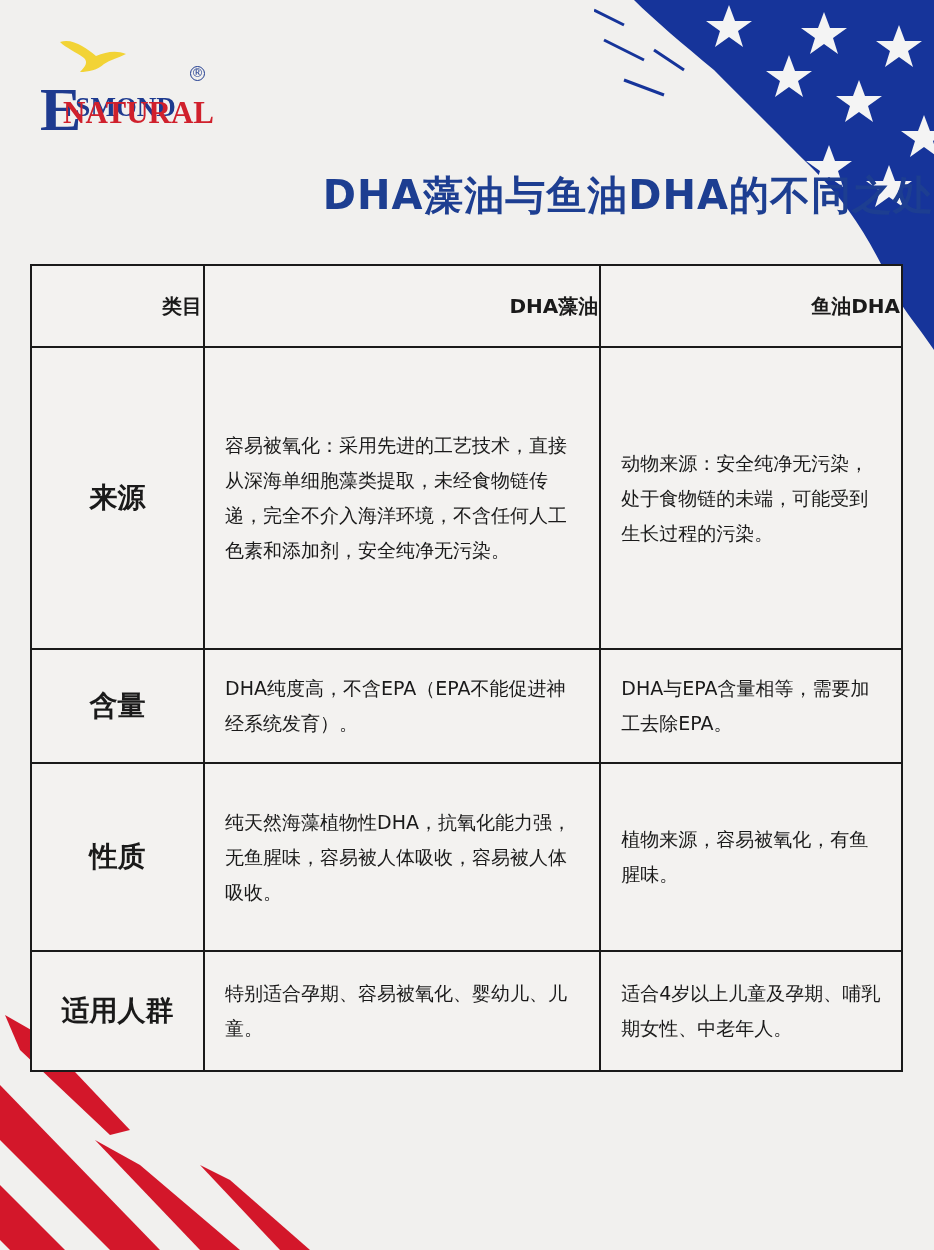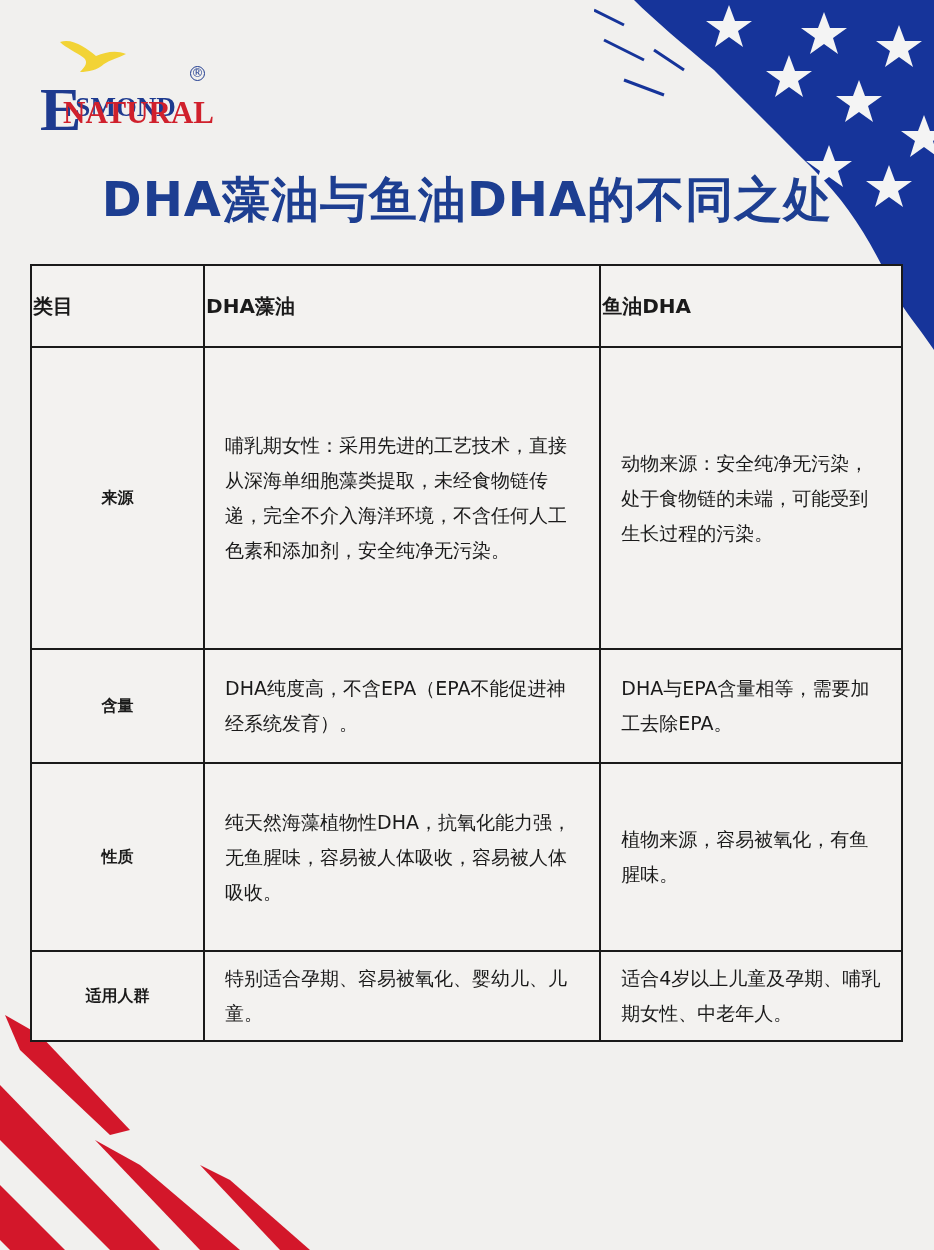--- a/index.html
+++ b/index.html
@@ -16,32 +16,32 @@
       position: absolute; left: 0; top: 26px; font-family: "Liberation Serif", serif;
       color: #1e3a8f; font-size: 27px; letter-spacing: 0px; white-space: nowrap; font-weight: bold;
     }
     .logo .esmond .big { font-size: 62px; line-height: 1; position: relative; top: 14px; margin-right: -6px; }
     .logo .natural {
       position: absolute; left: 23px; top: 57px; font-family: "Liberation Serif", serif;
       color: #d0202c; font-size: 31px; white-space: nowrap; font-weight: bold;
     }
     .logo .reg { position: absolute; left: 150px; top: 28px; font-size: 12px; color: #1e3a8f; border: 1px solid #1e3a8f; border-radius: 50%; width: 13px; height: 13px; line-height: 13px; text-align: center; }
     .title {
-      position: absolute; left: 0; right: 0; top: 168px; text-align: center;
-      font-size: 48px; font-weight: bold; color: #1d3e91; letter-spacing: 1px;
+      position: absolute; left: 0; right: 0; top: 168px; text-align: right;
+      font-size: 40px; font-weight: bold; color: #1d3e91; letter-spacing: 1px;
     }
     table.cmp {
       position: absolute; left: 30px; top: 264px; width: 873px;
       border-collapse: collapse; background: #f3f2f0;
     }
     table.cmp td, table.cmp th {
       border: 2px solid #1a1a1a; color: #1a1a1a; vertical-align: middle;
     }
-    table.cmp th { height: 78px; font-size: 20px; font-weight: bold; text-align: left; }
-    table.cmp td.label { font-size: 16px; font-weight: bold; text-align: center; width: 170px; }
+    table.cmp th { height: 78px; font-size: 20px; font-weight: bold; text-align: right; }
+    table.cmp td.label { font-size: 28px; font-weight: bold; text-align: center; width: 170px; }
     table.cmp td.txt { font-size: 19px; line-height: 35px; padding: 0 18px 0 20px; }
     col.c1 { width: 172px; } col.c2 { width: 398px; } col.c3 { width: 303px; }
   </style>
 </head>
 <body>
 
 <svg class="flag-blue" viewBox="0 0 340 360">
   <path d="M40 0 L340 0 L340 350 C320 320 300 300 290 270 C270 230 250 200 220 170 C180 130 150 100 120 70 C90 45 60 20 40 0 Z" fill="#16349a"></path>
   <path d="M0 10 L30 25 M10 40 L50 60 M60 50 L90 70 M30 80 L70 95" stroke="#16349a" stroke-width="3"></path>
   <g fill="#f4f4f4">
@@ -82,32 +82,32 @@
       <col class="c3">
     </colgroup>
   <tbody>
       <tr>
     <th>类目</th>
     <th>DHA藻油</th>
     <th>鱼油DHA</th>
   </tr>
   <tr style="height:302px">
     <td class="label">来源</td>
-    <td class="txt">哺乳期女性：采用先进的工艺技术，直接从深海单细胞藻类提取，未经食物链传递，完全不介入海洋环境，不含任何人工色素和添加剂，安全纯净无污染。</td>
+    <td class="txt">容易被氧化：采用先进的工艺技术，直接从深海单细胞藻类提取，未经食物链传递，完全不介入海洋环境，不含任何人工色素和添加剂，安全纯净无污染。</td>
     <td class="txt">动物来源：安全纯净无污染，处于食物链的未端，可能受到生长过程的污染。</td>
   </tr>
   <tr style="height:114px">
     <td class="label">含量</td>
     <td class="txt">DHA纯度高，不含EPA（EPA不能促进神经系统发育）。</td>
     <td class="txt">DHA与EPA含量相等，需要加工去除EPA。</td>
   </tr>
   <tr style="height:188px">
     <td class="label">性质</td>
     <td class="txt">纯天然海藻植物性DHA，抗氧化能力强，无鱼腥味，容易被人体吸收，容易被人体吸收。</td>
     <td class="txt">植物来源，容易被氧化，有鱼腥味。</td>
   </tr>
-  <tr style="height:90px">
+  <tr style="height:120px">
     <td class="label">适用人群</td>
     <td class="txt">特别适合孕期、容易被氧化、婴幼儿、儿童。</td>
     <td class="txt">适合4岁以上儿童及孕期、哺乳期女性、中老年人。</td>
   </tr>
 </tbody>
   </table>
 
 </body></html>

